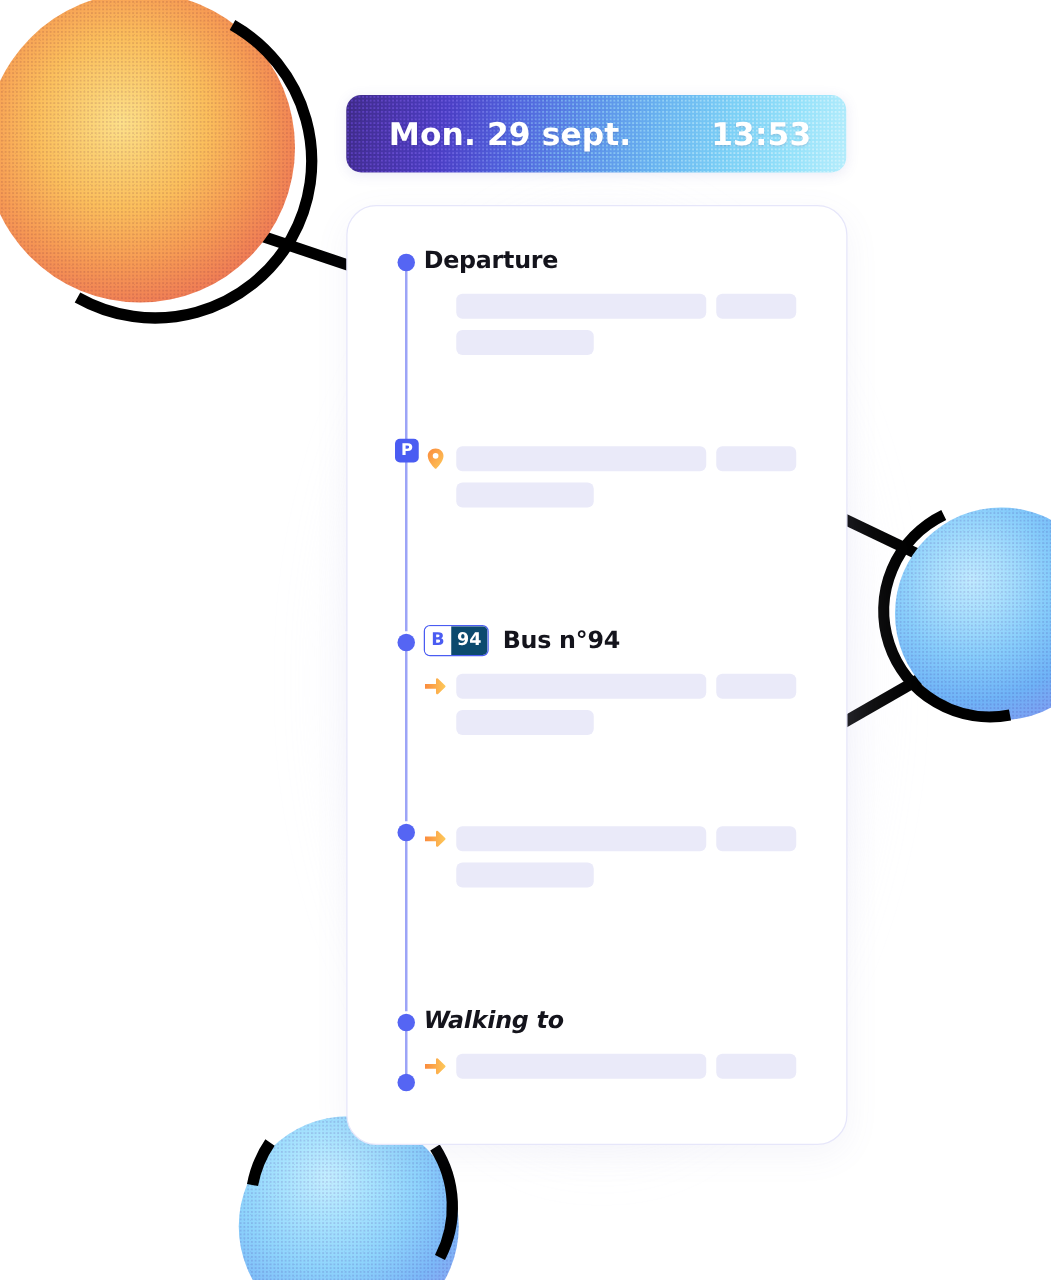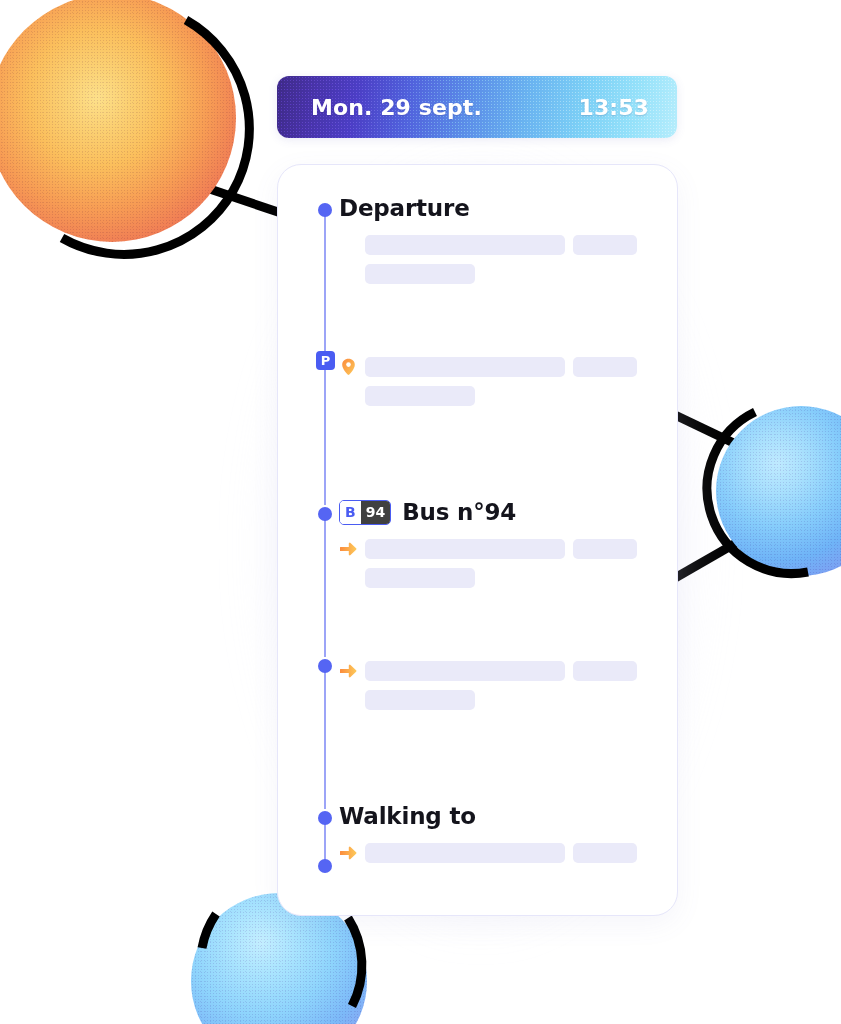--- a/index.html
+++ b/index.html
@@ -109,21 +109,21 @@
   }
   #header-pill .hdr-text {
     position: absolute;
     inset: 0;
     display: flex;
     align-items: center;
     justify-content: space-between;
     padding: 0 28px 0 34px;
     box-sizing: border-box;
     color: #ffffff;
-    font-size: 22px;
+    font-size: 25px;
     font-weight: 700;
     letter-spacing: .1px;
     text-shadow: 0 1px 2px rgba(40,30,90,.18);
   }
 
   
   #journey-card {
     position: absolute;
     left: 277px; top: 164px;
     width: 401px; height: 752px;
@@ -142,21 +142,21 @@
     padding: 28px 0 0 0;
   }
 
   .leg {
     position: relative;
     padding-left: 42px;
     padding-right: 18px;
     min-height: 152px;
     box-sizing: border-box;
   }
-  .leg:last-child { min-height: 100px; }
+  .leg:last-child { min-height: 100px; font-style: italic; }
 
   
   .leg .connector {
     position: absolute;
     left: 46px;
     top: 22px;
     bottom: -8px;
     width: 2px;
     background: #7b85f4;
     opacity: .75;
@@ -194,21 +194,21 @@
   }
 
   .leg-head {
     display: flex;
     align-items: center;
     gap: 11px;
     padding-left: 19px;
     height: 30px;
   }
   .leg-title {
-    font-size: 23px;
+    font-size: 19px;
     font-weight: 700;
     color: #14141c;
     letter-spacing: -.2px;
     white-space: nowrap;
   }
 
   
   .line-badge {
     display: inline-flex;
     align-items: stretch;
@@ -221,21 +221,21 @@
     line-height: 20px;
   }
   .line-badge .lb-mode {
     color: #4a5cf2;
     background: #ffffff;
     padding: 0 5px;
     display: flex; align-items: center;
   }
   .line-badge .lb-num {
     color: #ffffff;
-    background: #404040;
+    background: #0c4a6e;
     padding: 0 5px;
     display: flex; align-items: center;
   }
 
   
   .skel-rows {
     padding-left: 19px;
     padding-top: 12px;
   }
   .skel-line {

